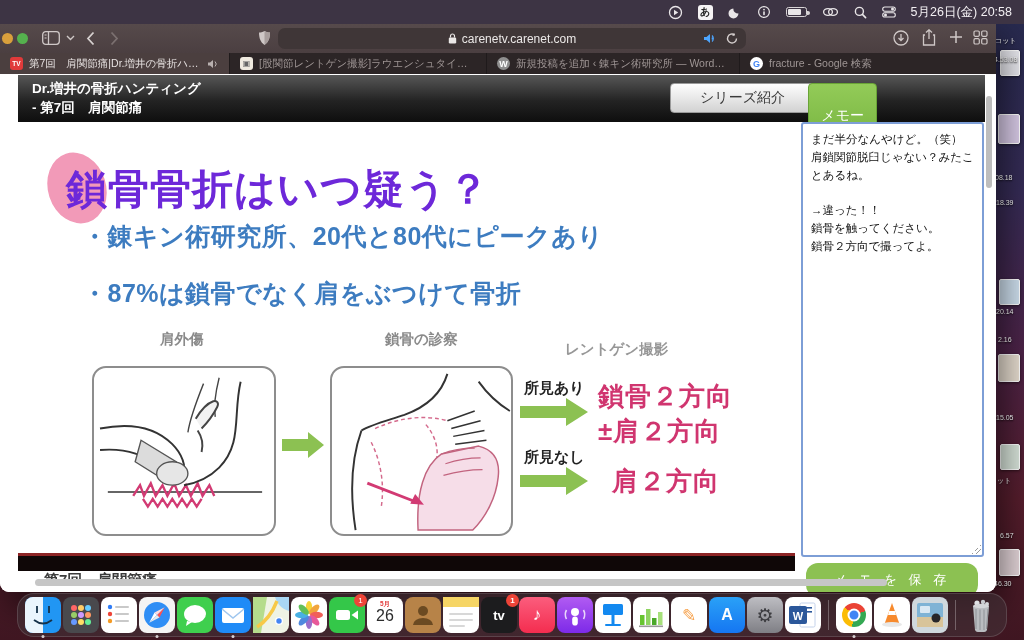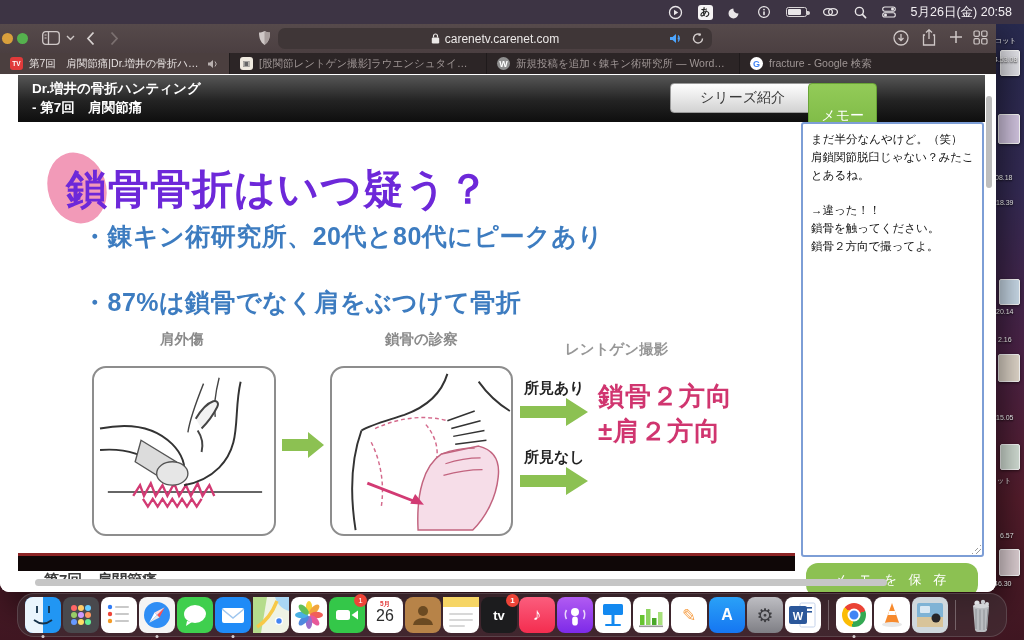--- a/index.html
+++ b/index.html
@@ -20,21 +20,21 @@
 .battery b{position:absolute;right:-4px;top:2.5px;width:2.5px;height:4px;background:#d8d4d6;border-radius:0 2px 2px 0}
 .mb-date{font-size:12.5px}
 
 
 .window{position:absolute;left:0;top:24px;width:996px;height:568px;border-radius:0 0 9px 9px;box-shadow:6px 14px 34px rgba(0,0,0,.55);overflow:hidden;z-index:20;background:#fff}
 .toolbar{position:absolute;left:0;top:0;width:100%;height:29px;background:linear-gradient(180deg,#564a4b,#4b3f41);display:flex;align-items:center}
 .tl{width:11px;height:11px;border-radius:50%;position:absolute;top:9px}
 .tl.y{left:2px;background:#d9a03c}
 .tl.g{left:17px;background:#55b14e}
 .tb-ico{color:#cfc8c7;display:inline-flex;align-items:center;justify-content:center}
-.urlpill{position:absolute;left:278px;top:4px;width:434px;height:21px;background:#3f3637;border-radius:7px;display:flex;align-items:center;justify-content:center;gap:5px;color:#ebe8e7;font-size:12px}
+.urlpill{position:absolute;left:278px;top:4px;width:468px;height:21px;background:#3f3637;border-radius:7px;display:flex;align-items:center;justify-content:center;gap:5px;color:#ebe8e7;font-size:12px}
 .urlpill .side{position:absolute;right:8px;display:flex;gap:9px;align-items:center}
 .tabbar{position:absolute;left:0;top:29px;width:100%;height:21px;background:#2c2526;display:flex}
 .tab{height:100%;display:flex;align-items:center;gap:6px;padding:0 10px;border-right:1px solid #1f1a1b;color:#9e9594;font-size:10.5px;overflow:hidden;white-space:nowrap}
 .tab .t{overflow:hidden;text-overflow:ellipsis}
 .tab.active{background:#4b3f3f;color:#e6e1e0}
 .fav{flex:0 0 auto;width:13px;height:13px;border-radius:3px;display:flex;align-items:center;justify-content:center;font-size:7px;font-weight:bold}
 .fav.tv{background:#e03a3a;color:#fff;font-size:6.5px}
 .fav.img{background:#efeadf;color:#666;font-size:8px}
 .fav.wp{background:#8f8f8f;color:#fff;border-radius:50%;font-size:9px}
 .fav.gg{background:#fff;color:#4285f4;border-radius:50%;font-size:9px}
@@ -264,21 +264,21 @@
     <div class="phead">
       <div class="t1">Dr.増井の骨折ハンティング</div>
       <div class="t2">- 第7回　肩関節痛</div>
       <button class="btn-series">シリーズ紹介</button>
       <button class="btn-memo">メモー</button>
     </div>
 
     <div class="pink-blob"></div>
     <div class="slide-title">鎖骨骨折はいつ疑う？</div>
     <div class="abs blue" style="left:82px;top:146px">・錬キン術研究所、20代と80代にピークあり</div>
-    <div class="abs blue" style="left:82px;top:212px">・87%は鎖骨でなく肩をぶつけて骨折</div>
+    <div class="abs blue" style="left:82px;top:203px">・87%は鎖骨でなく肩をぶつけて骨折</div>
 
     <div class="glabel" style="left:160px;top:256px">肩外傷</div>
     <div class="glabel" style="left:385px;top:256px">鎖骨の診察</div>
     <div class="glabel" style="color:#979797;left:565px;top:266px">レントゲン撮影</div>
 
     <div class="ibox" style="left:92px;top:292px">
       <svg viewBox="0 0 184 170" width="180" height="166">
         <line x1="14" y1="127" x2="172" y2="127" stroke="#666" stroke-width="2"></line>
         <path d="M40,131 l7,-11 4,11 7,-13 5,13 7,-11 5,11 7,-13 5,13 7,-11 5,11 7,-13 5,13 7,-11 5,11" fill="none" stroke="#d23a73" stroke-width="2.4"></path>
         <path d="M50,134 l5,8 5,-8 5,8 5,-8 5,8 5,-8 5,8 5,-8 5,8 5,-8 5,8 5,-8" fill="none" stroke="#d23a73" stroke-width="2.4"></path>
@@ -317,20 +317,21 @@
     <div class="finding" style="left:524px;top:305px">所見あり</div>
     <svg class="abs" style="left:520px;top:324px" width="68" height="28" viewBox="0 0 68 28">
         <polygon points="0,8 46,8 46,0 68,14 46,28 46,20 0,20" fill="#8cc152"></polygon>
       </svg>
     <div class="pinktxt" style="left:598px;top:305px">鎖骨２方向</div>
     <div class="pinktxt" style="left:598px;top:340px">±肩２方向</div>
     <div class="finding" style="left:524px;top:374px">所見なし</div>
     <svg class="abs" style="left:520px;top:393px" width="68" height="28" viewBox="0 0 68 28">
         <polygon points="0,8 46,8 46,0 68,14 46,28 46,20 0,20" fill="#8cc152"></polygon>
       </svg>
+    <div class="pinktxt" style="left:612px;top:390px">肩２方向</div>
 
     <div class="maroonbar"></div>
     <div class="caption-cut">第7回　肩関節痛</div>
 
     <textarea class="memo" style="">まだ半分なんやけど。（笑）
 肩鎖関節脱臼じゃない？みたことあるね。
 
 →違った！！
 鎖骨を触ってください。
 鎖骨２方向で撮ってよ。</textarea>

